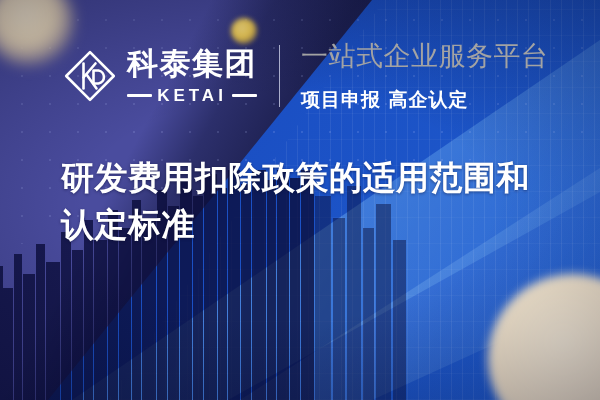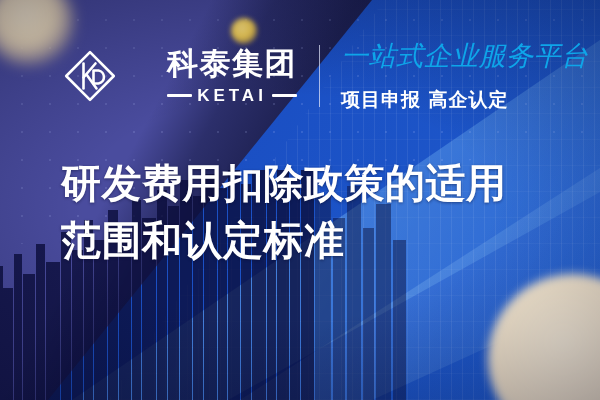--- a/index.html
+++ b/index.html
@@ -150,21 +150,20 @@
     position: absolute;
     left: 62px;
     top: 41px;
     display: flex;
     align-items: center;
   }
 
   .logo-block {
     display: flex;
     align-items: center;
-    gap: 40px;
   }
 
   .logo-mark { width: 56px; height: 56px; flex: none; }
   .logo-mark svg { display:block; width:100%; height:100%; }
 
   .logo-words {
     margin-left: 9px;
     display: flex;
     flex-direction: column;
     align-items: stretch;
@@ -207,46 +206,45 @@
     background: rgba(223,227,248,0.72);
     margin: 0 21px 0 22px;
     flex: none;
   }
 
   .tagline-block { display:flex; flex-direction:column; }
   .tagline-main {
     font-family: "DejaVu Sans", "Liberation Sans", sans-serif;
     font-size: 27px;
     line-height: 1.08;
-    color: #0ea5e9;
+    color: #a3a3a3;
     letter-spacing: 0.5px;
     white-space: nowrap;
     font-weight: 400;
-    font-style: italic;
   }
   .tagline-sub {
     font-family: "DejaVu Serif", "Liberation Serif", serif;
     font-size: 19px;
     line-height: 1.25;
     color: #ffffff;
     letter-spacing: 1px;
     white-space: nowrap;
     margin-top: 18px;
     font-weight: 700;
   }
 
   
   .headline {
     position: absolute;
     left: 61px;
     top: 155px;
     width: 480px;
     font-family: "DejaVu Sans", "Liberation Sans", sans-serif;
     font-weight: 700;
-    font-size: 40px;
+    font-size: 33px;
     line-height: 1.42;
     color: #ffffff;
     letter-spacing: 0.5px;
     text-shadow: 0 1px 3px rgba(8,10,44,0.45);
   }
 </style>
 </head>
 <body>
 
 <div class="banner">

